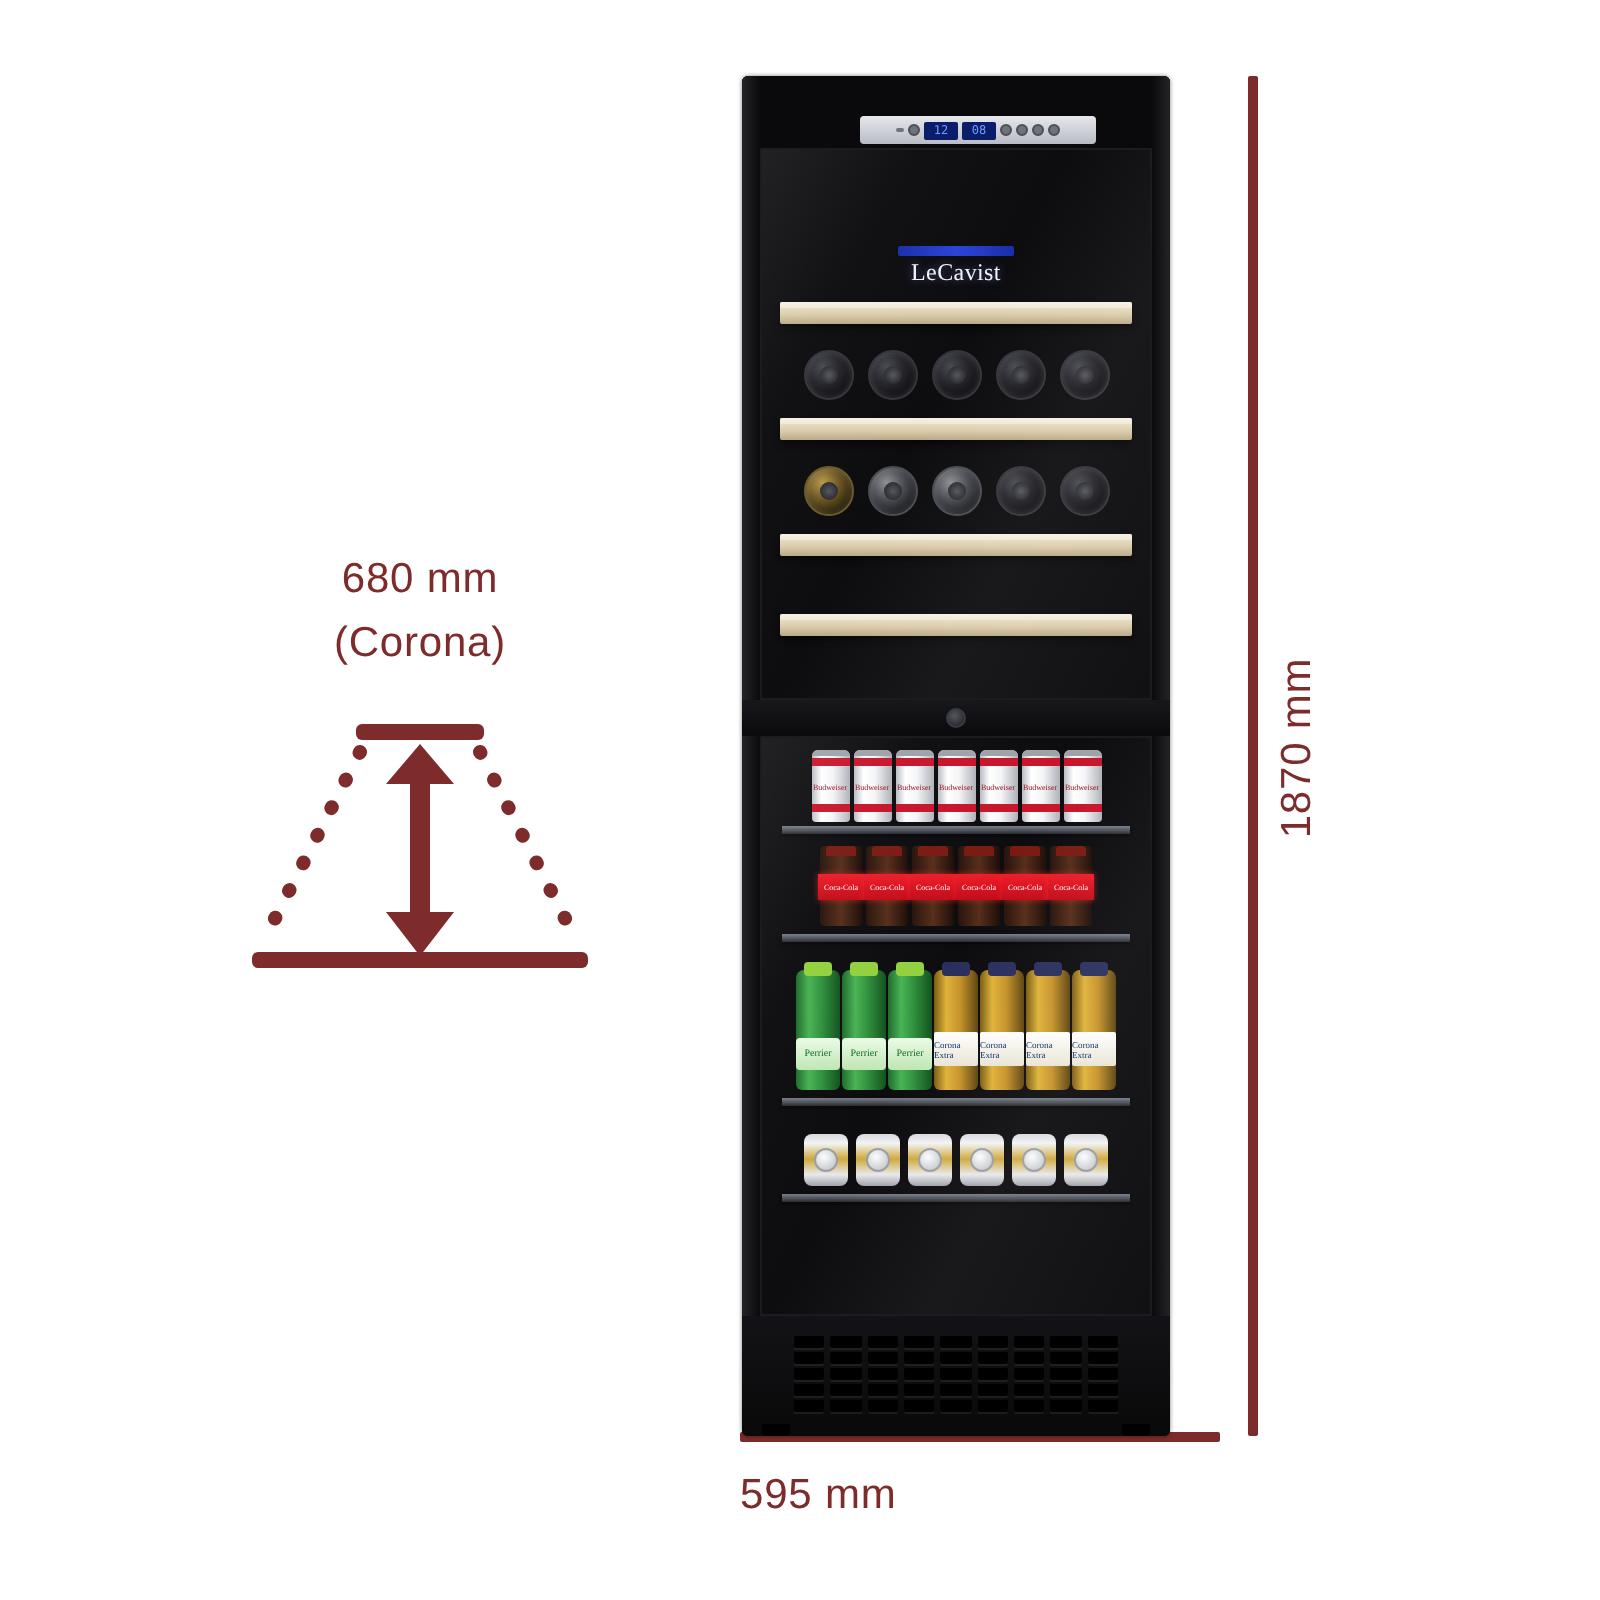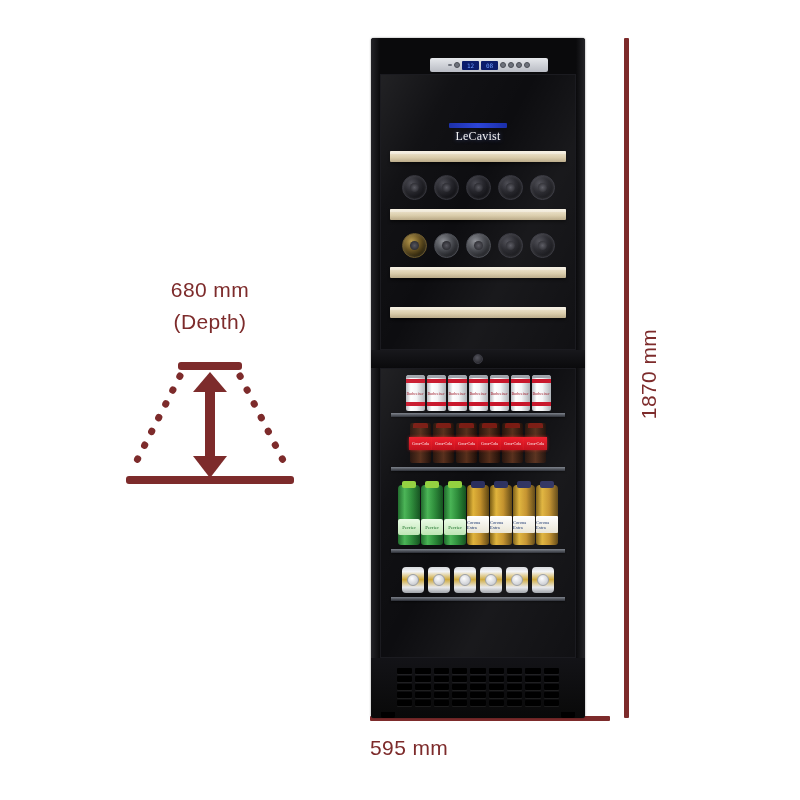--- a/index.html
+++ b/index.html
@@ -271,21 +271,21 @@
   .foot.l{left:10px;} .foot.r{right:10px;}
   #top-cap{position:absolute;left:0;right:0;top:0;height:4px;background:#17171b;}
 </style>
 </head>
 <body>
 
 <div id="stage">
 
   <div id="depth-block">
     <div id="depth-value" class="dim-text">680 mm</div>
-    <div id="depth-caption" class="dim-text">(Depth)</div>
+    <div id="depth-caption" class="dim-text">(Corona)</div>
   </div>
 
   <div id="depth-icon">
     <svg width="180" height="130" viewBox="0 0 180 130" xmlns="http://www.w3.org/2000/svg">
 
       <rect x="58" y="4" width="64" height="8" rx="3" fill="#7d2b2b"></rect>
 
       <rect x="6" y="118" width="168" height="8" rx="3" fill="#7d2b2b"></rect>
 
       <line x1="60" y1="18" x2="12" y2="112" stroke="#7d2b2b" stroke-width="7" stroke-linecap="round" stroke-dasharray="0.5 15"></line>

